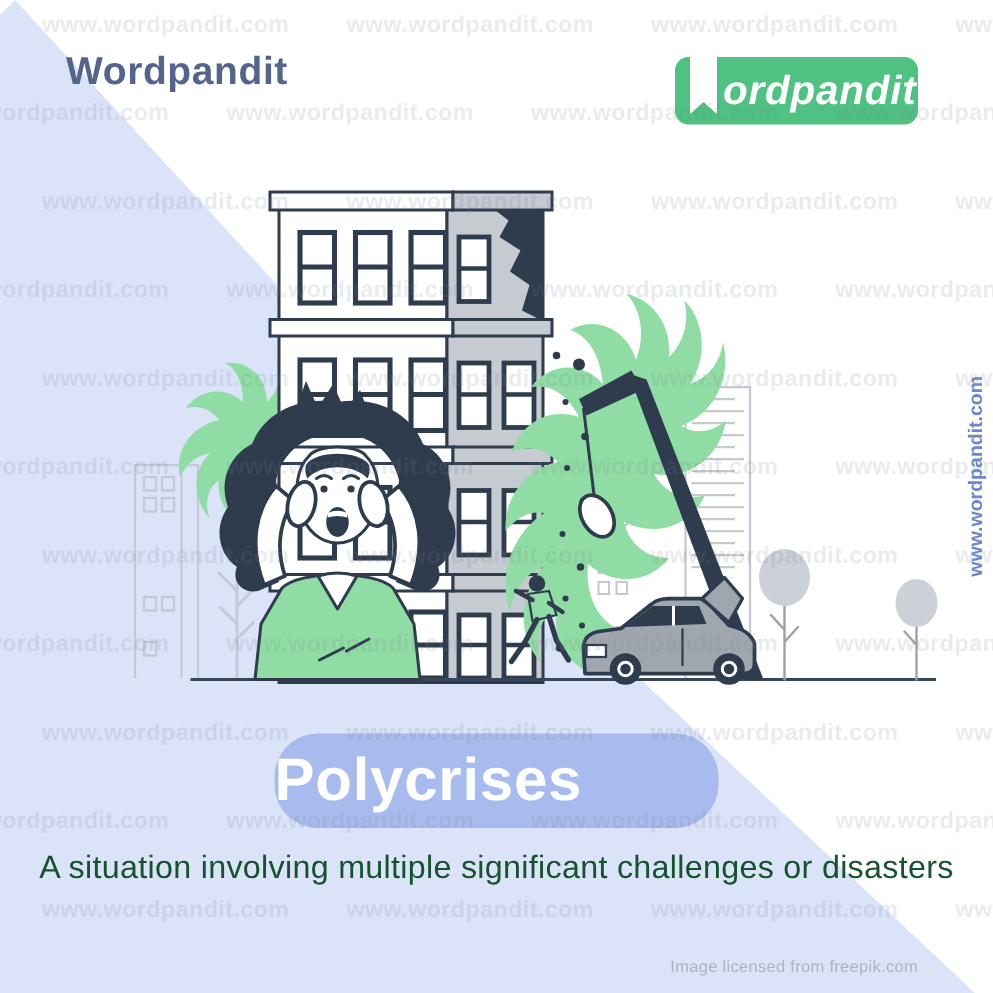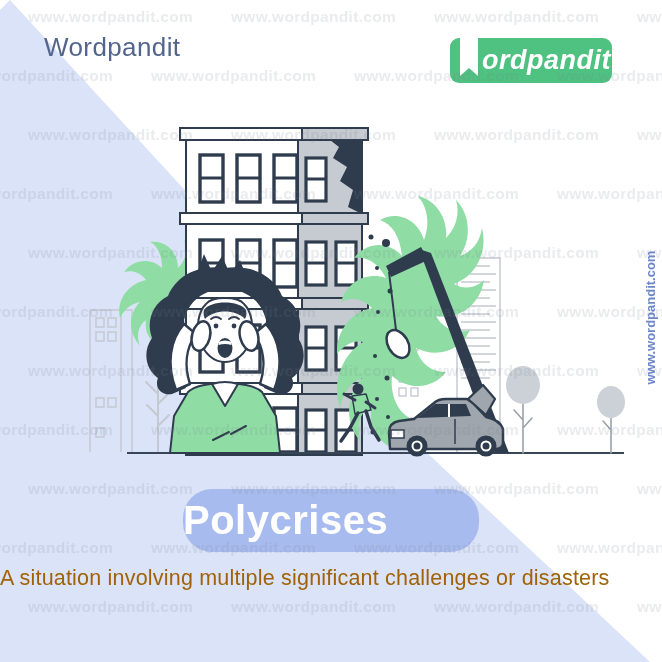--- a/index.html
+++ b/index.html
@@ -9,37 +9,37 @@
   .bg-accent{position:absolute;inset:0;background:#dbe3f8;
              clip-path:polygon(10px 0,424px 450px,650px 662px,0 662px,0 10px);}
   
   .wm-layer{position:absolute;inset:0;pointer-events:none;z-index:30;}
   .wm-row{position:absolute;white-space:nowrap;font-weight:bold;font-size:15.5px;
           color:rgba(118,128,146,0.16);letter-spacing:.3px;}
   .wm-row span{margin-right:38px;}
   .wm-vertical{position:absolute;left:570px;top:310px;width:160px;text-align:center;
                transform:rotate(-90deg);font-weight:bold;font-size:13px;color:#6d87c9;z-index:31;}
   
-  .brand{position:absolute;left:44px;top:32px;font-size:26px;font-weight:normal;color:#54658d;letter-spacing:.4px;z-index:20;text-align:center;}
+  .brand{position:absolute;left:44px;top:32px;font-size:26px;font-weight:bold;color:#54658d;letter-spacing:.4px;z-index:20;text-align:center;}
   .subtitle{position:absolute;left:27px;top:64px;font-size:25px;font-weight:bold;color:#54658d;letter-spacing:.2px;z-index:20;}
   
   .logo{position:absolute;left:450px;top:38px;width:162px;height:45px;background:#4fc180;
         border-radius:9px;z-index:20;font-style:italic;}
   .logo-text{position:absolute;left:32px;top:0;height:45px;line-height:45px;color:#ffffff;
              font-size:27px;font-weight:bold;letter-spacing:.5px;}
   .logo-bookmark{position:absolute;left:7px;top:-7px;}
   
   .illustration{position:absolute;inset:0;z-index:10;}
   
   .pill{position:absolute;left:50%;top:489px;transform:translateX(-50%);width:296px;height:63px;
         background:#a8bbee;border-radius:29px;z-index:20;display:flex;align-items:center;justify-content:flex-start;}
   .pill-word{color:#ffffff;font-size:40px;font-weight:bold;letter-spacing:.5px;}
   
-  .definition{position:absolute;left:0;top:563px;width:662px;z-index:20;
-              color:#a16207;font-size:21.5px;line-height:31px;letter-spacing:.2px;}
+  .definition{position:absolute;left:0;top:563px;width:662px;text-align:center;z-index:20;
+              color:#14532d;font-size:21.5px;line-height:31px;letter-spacing:.2px;}
   
   .license{position:absolute;right:50px;top:639px;font-size:11px;color:#aeb3bf;z-index:20;letter-spacing:.2px;}
 </style>
 </head>
 <body>
 
 <div class="canvas">
 
   <div class="bg-accent"></div>
 
@@ -255,13 +255,14 @@
       <div class="wm-row" style="top: 244px; left: 28px;"><span>www.wordpandit.com</span><span>www.wordpandit.com</span><span>www.wordpandit.com</span><span>www.wordpandit.com</span></div>
       <div class="wm-row" style="top: 303px; left: -52px;"><span>www.wordpandit.com</span><span>www.wordpandit.com</span><span>www.wordpandit.com</span><span>www.wordpandit.com</span></div>
       <div class="wm-row" style="top: 362px; left: 28px;"><span>www.wordpandit.com</span><span>www.wordpandit.com</span><span>www.wordpandit.com</span><span>www.wordpandit.com</span></div>
       <div class="wm-row" style="top: 421px; left: -52px;"><span>www.wordpandit.com</span><span>www.wordpandit.com</span><span>www.wordpandit.com</span><span>www.wordpandit.com</span></div>
       <div class="wm-row" style="top: 480px; left: 28px;"><span>www.wordpandit.com</span><span>www.wordpandit.com</span><span>www.wordpandit.com</span><span>www.wordpandit.com</span></div>
       <div class="wm-row" style="top: 539px; left: -52px;"><span>www.wordpandit.com</span><span>www.wordpandit.com</span><span>www.wordpandit.com</span><span>www.wordpandit.com</span></div>
       <div class="wm-row" style="top: 598px; left: 28px;"><span>www.wordpandit.com</span><span>www.wordpandit.com</span><span>www.wordpandit.com</span><span>www.wordpandit.com</span></div>
     </div>
   <div class="wm-vertical">www.wordpandit.com</div>
 
+  <div class="license">Image licensed from freepik.com</div>
 </div>
 
 </body></html>

